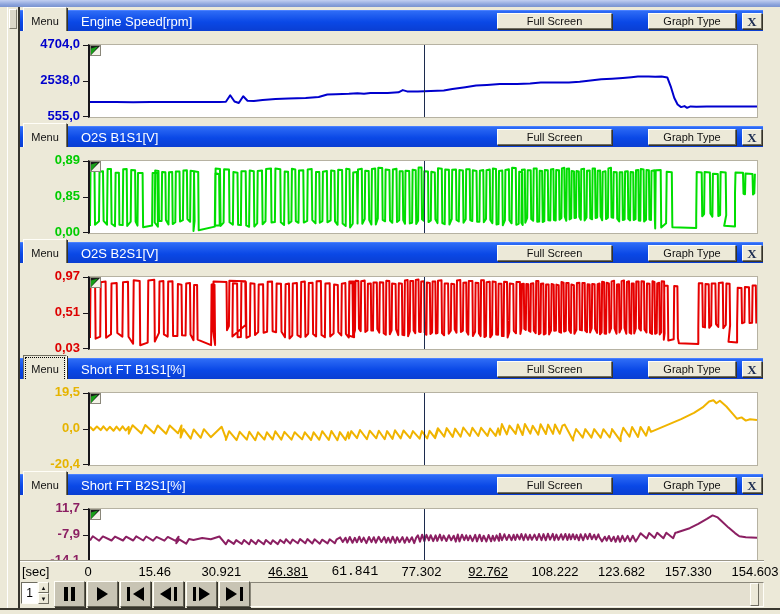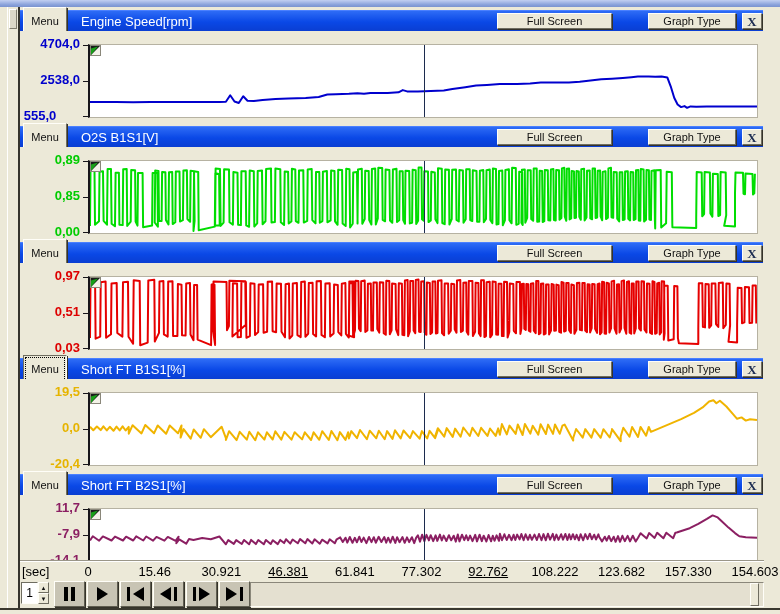--- a/index.html
+++ b/index.html
@@ -87,21 +87,21 @@
     <div class="titlebar">
       <button class="btn menu-btn">Menu</button>
       <span class="title">Engine Speed[rpm]</span>
       <button class="btn fs-btn">Full Screen</button>
       <button class="btn gt-btn">Graph Type</button>
       <button class="btn x-btn">X</button>
     </div>
     <div class="content">
       <span class="ylbl top" style="color: rgb(0, 0, 204);">4704,0</span>
       <span class="ylbl mid" style="color: rgb(0, 0, 204);">2538,0</span>
-      <span class="ylbl bot" style="color: rgb(0, 0, 204); text-align: center;">555,0</span>
+      <span class="ylbl bot" style="color: rgb(0, 0, 204);">555,0</span>
       <div class="plot">
         <div class="tick t0"></div>
         <div class="tick t1"></div>
         <div class="tick t2"></div>
         <svg viewBox="0 0 667 72" preserveAspectRatio="none">
             <path d="M0.0 57.0L25.9 57.0L43.1 57.2L60.4 57.0L77.7 57.1L103.5 57.0L129.4 56.9L135.9 56.7L140.2 50.3L144.5 56.5L148.8 58.0L153.2 51.3L157.5 55.8L163.9 56.1L172.6 54.9L185.5 53.9L198.5 53.4L215.7 53.1L228.7 52.0L237.3 49.5L245.9 49.2L258.9 48.8L267.5 48.2L274.0 48.7L280.4 48.0L297.7 47.9L308.5 47.3L312.8 45.1L317.1 46.4L327.9 46.4L340.8 46.0L353.8 45.4L362.4 44.1L375.3 42.2L386.1 40.6L396.9 39.9L409.9 39.1L427.1 38.9L440.1 38.4L450.8 37.6L465.9 37.5L478.9 37.4L489.7 36.8L500.5 35.6L511.2 34.3L522.0 33.7L532.8 32.9L541.4 32.2L547.9 31.6L558.7 31.5L565.2 31.8L571.6 31.5L577.3 32.4L580.7 41.3L584.2 52.8L587.6 59.5L591.1 62.1L594.5 61.1L597.1 62.8L600.5 61.4L606.2 61.7L616.9 61.6L634.2 61.5L651.5 61.6L667.0 61.5" fill="none" stroke="#0000cd" stroke-width="2" stroke-linejoin="round"></path>
           </svg>
           <div class="cursor"></div>
         <div class="marker">
           <svg width="9" height="9" viewBox="0 0 9 9">
@@ -137,20 +137,21 @@
             <polygon points="0,0 9,0 0,9" fill="#1a1a1a"></polygon>
             <polygon points="0,2.5 7,0.5 0,9" fill="#18a018"></polygon>
           </svg>
         </div>
       </div>
     </div>
   </section>
     <section class="panel" style="--ph: 72px;">
     <div class="titlebar">
       <button class="btn menu-btn">Menu</button>
+      <span class="title">O2S B2S1[V]</span>
       <button class="btn fs-btn">Full Screen</button>
       <button class="btn gt-btn">Graph Type</button>
       <button class="btn x-btn">X</button>
     </div>
     <div class="content">
       <span class="ylbl top" style="color: rgb(221, 0, 0);">0,97</span>
       <span class="ylbl mid" style="color: rgb(221, 0, 0);">0,51</span>
       <span class="ylbl bot" style="color: rgb(221, 0, 0);">0,03</span>
       <div class="plot">
         <div class="tick t0"></div>
@@ -228,21 +229,21 @@
     </div>
   </section>
   </div>
 
 <div id="time-axis">
   <span class="unit">[sec]</span>
 <span class="ttick" style="left: 68px;">0</span>
     <span class="ttick" style="left: 134.7px;">15.46</span>
     <span class="ttick" style="left: 201.4px;">30.921</span>
     <span class="ttick" style="left: 268.1px; text-decoration: underline;">46.381</span>
-    <span class="ttick" style="left: 334.8px;">61.841</span>
+    <span class="ttick" style="left: 334.8px; font-family: Liberation Mono, monospace;">61.841</span>
     <span class="ttick" style="left: 401.5px;">77.302</span>
     <span class="ttick" style="left: 468.2px; text-decoration: underline;">92.762</span>
     <span class="ttick" style="left: 534.9px;">108.222</span>
     <span class="ttick" style="left: 601.6px;">123.682</span>
     <span class="ttick" style="left: 668.3px;">157.330</span>
     <span class="ttick" style="left: 735px;">154.603</span>
   </div>
 
 <div id="transport">
   <div class="spinner">

